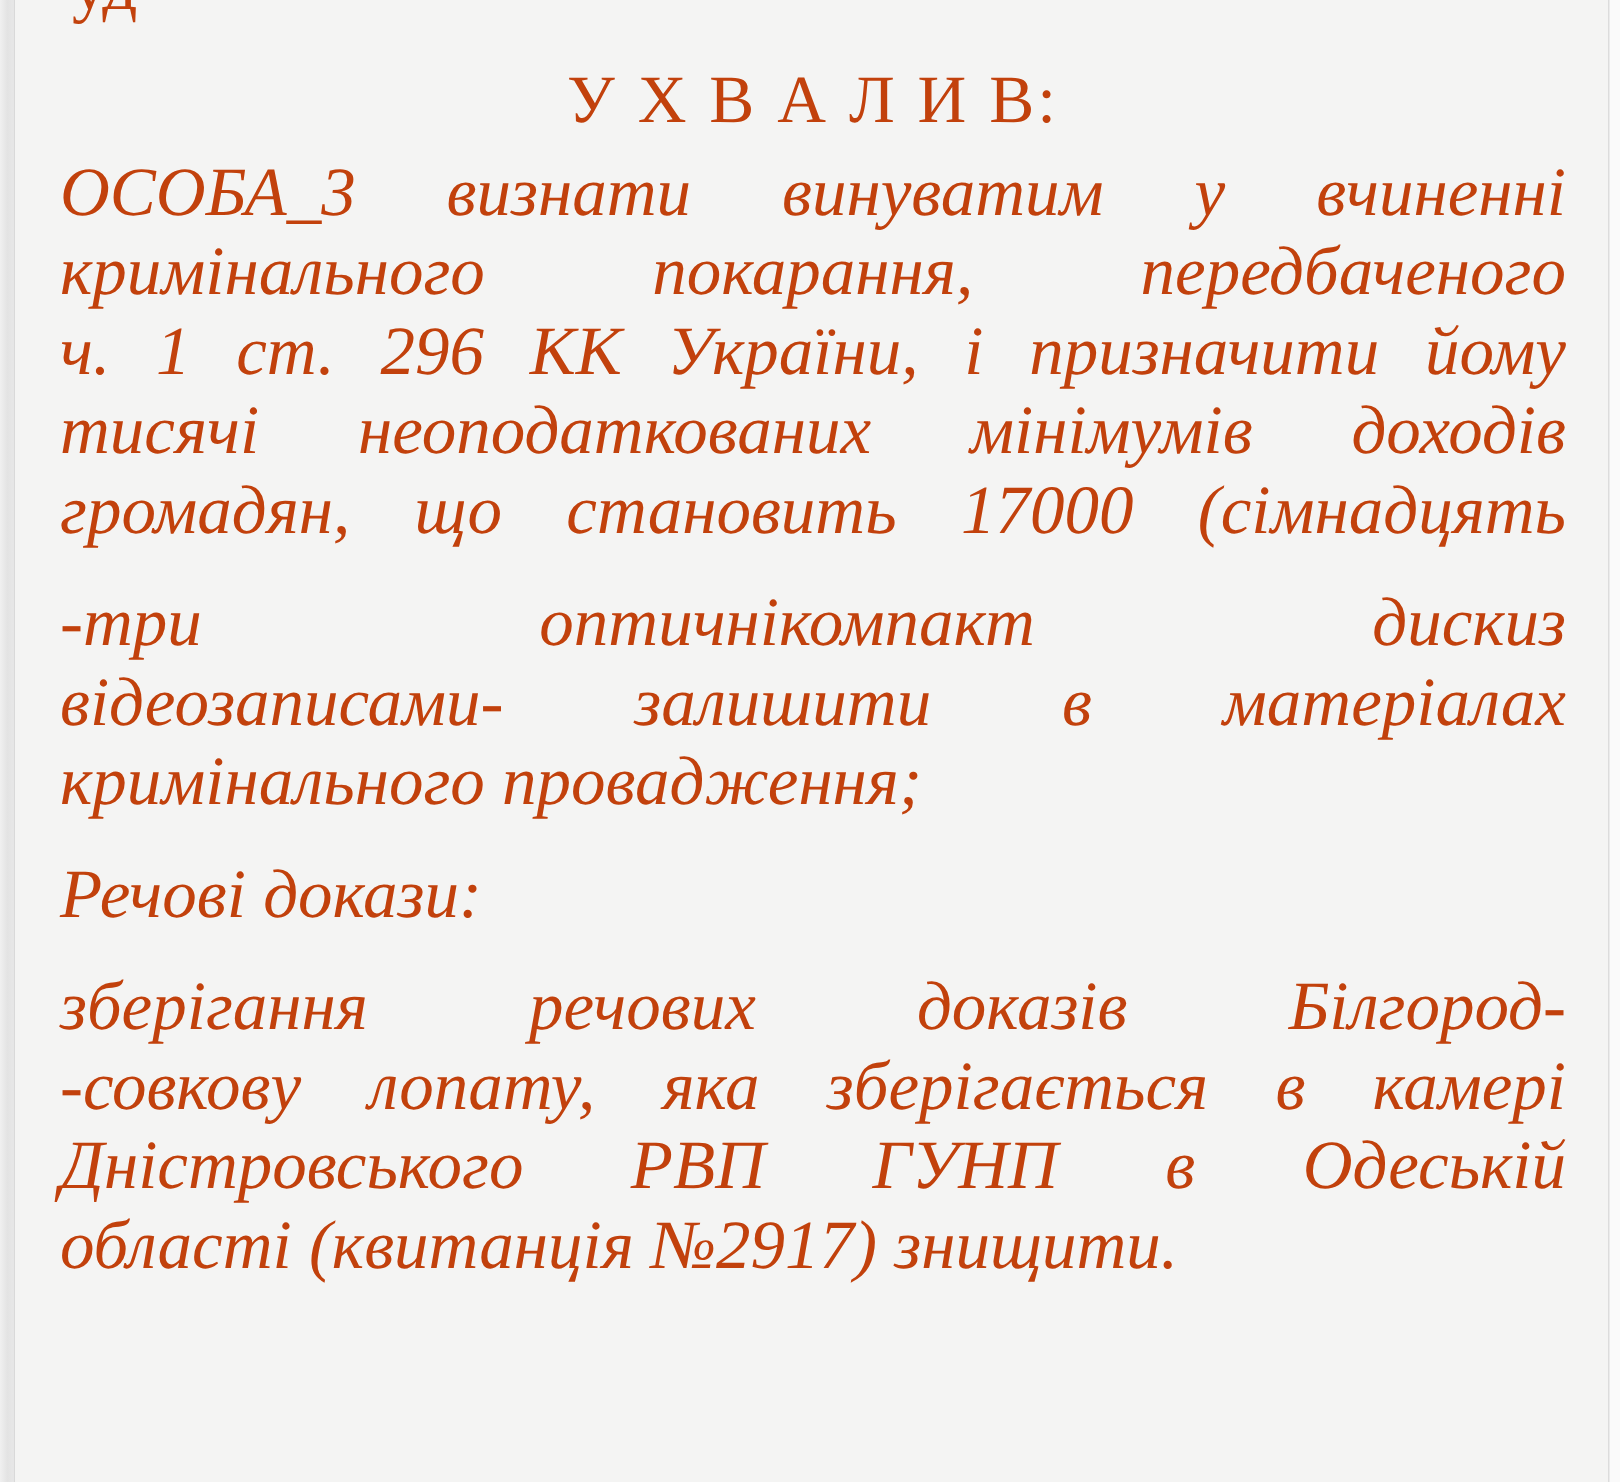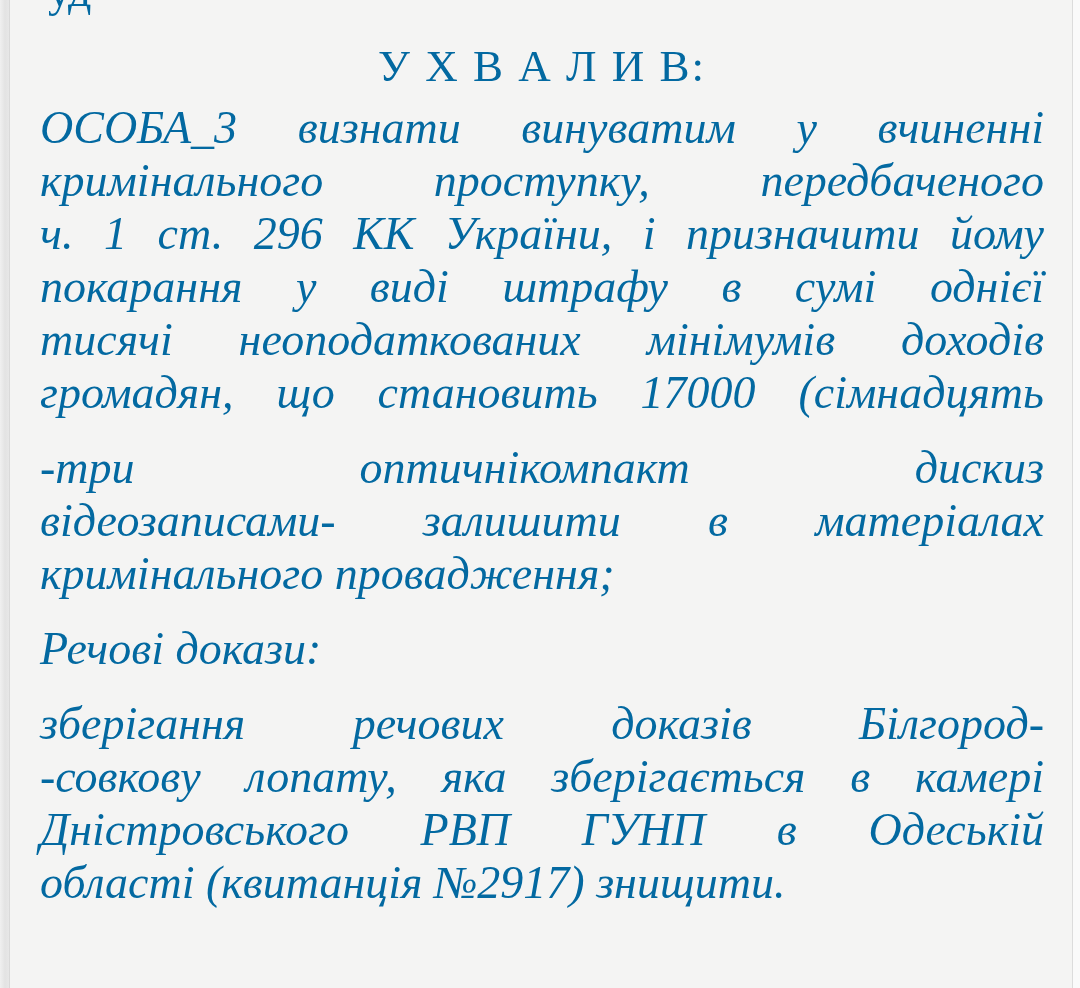--- a/index.html
+++ b/index.html
@@ -27,21 +27,21 @@
   }
   .right-edge {
     width: 7px;
     flex: 0 0 7px;
     background: #fafafa;
     border-left: 1px solid #dcdcdc;
   }
   .content {
     flex: 1 1 auto;
     background: #f4f4f3;
-    color: #0369a1;
+    color: #c2410c;
     padding: 0 28px 0 30px;
     box-sizing: border-box;
     font-size: 46px;
     line-height: 53px;
     overflow: hidden;
   }
   .clip-line {
     height: 16px;
     overflow: hidden;
     position: relative;
@@ -85,23 +85,22 @@
 <div class="page">
   <div class="left-edge"></div>
   <div class="content">
     <div class="clip-line">
       <span>уд</span>
     </div>
     <h1 class="heading">У Х В А Л И В:</h1>
     <div class="paragraphs">
         <div class="para">
           <div class="line justified">ОСОБА_3 визнати винуватим у вчиненні</div>
-          <div class="line justified">кримінального проступку, передбаченого</div>
+          <div class="line justified">кримінального покарання, передбаченого</div>
           <div class="line justified">ч. 1 ст. 296 КК України, і призначити йому</div>
-          <div class="line justified">покарання у виді штрафу в сумі однієї</div>
           <div class="line justified">тисячі неоподаткованих мінімумів доходів</div>
           <div class="line justified">громадян, що становить 17000 (сімнадцять</div>
         </div>
         <div class="para">
           <div class="line justified">-три оптичнікомпакт дискиз</div>
           <div class="line justified">відеозаписами- залишити в матеріалах</div>
           <div class="line">кримінального провадження;</div>
         </div>
         <div class="para">
           <div class="line">Речові докази:</div>

